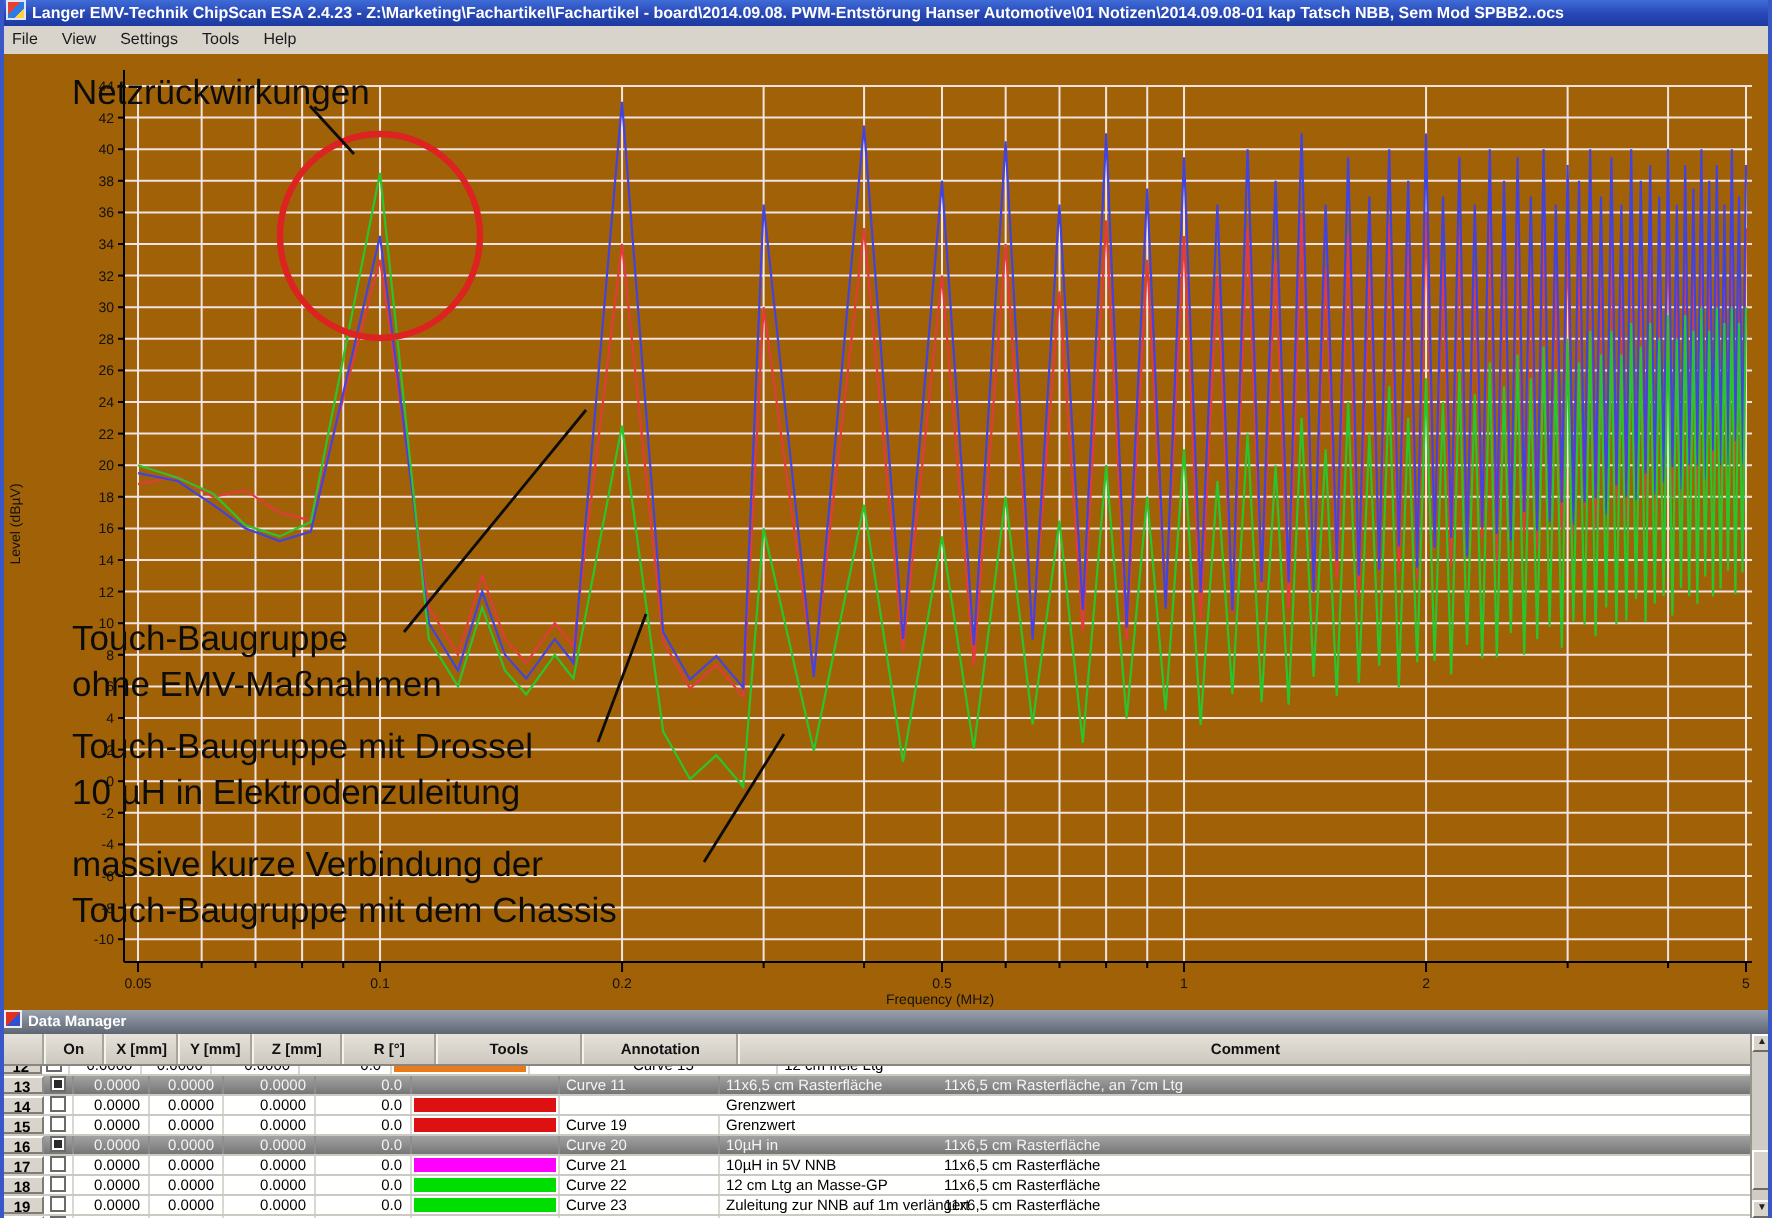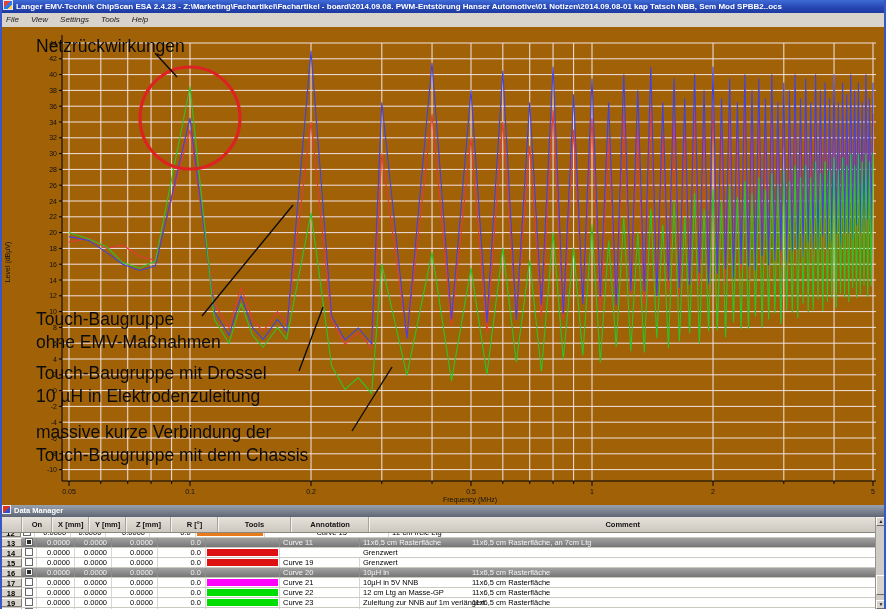--- a/index.html
+++ b/index.html
@@ -7,21 +7,21 @@
   .window{position:absolute;inset:0;}
   .edge{position:absolute;top:0;bottom:0;width:2px;background:#3a57c8;z-index:50;}
   .edge.left{left:0}.edge.right{right:0}
 
   .titlebar{position:absolute;left:0;top:0;width:886px;height:13px;
     background:linear-gradient(180deg,#3f6cd8 0%,#2747b4 55%,#1d3aa0 100%);
     color:#fff;font-size:8px;font-weight:bold;line-height:13px;white-space:nowrap;overflow:hidden;}
   .app-icon{display:inline-block;width:8px;height:8px;margin:0 3px 0 3px;vertical-align:-1px;
     background:linear-gradient(135deg,#e8412c 0 40%,#2c7ae8 40% 70%,#ffd23a 70% 100%);border:1px solid #dfe6ff;}
   .menubar{position:absolute;left:0;top:13px;width:886px;height:14px;background:#d8d4cc;
-    border-bottom:1px solid #b8b4ac;font-size:8px;color:#1a1a1a;line-height:14px;font-style:italic;}
+    border-bottom:1px solid #b8b4ac;font-size:8px;color:#1a1a1a;line-height:14px;}
   .menubar span{padding:0 6px;display:inline-block;}
 
   .plot-panel{position:absolute;left:0;top:27px;width:886px;height:478px;background:#a16207;}
   .plot-ann{position:absolute;color:#0c0c0c;font-size:17.5px;line-height:23px;white-space:pre;z-index:10;}
 
   .dm-titlebar{position:absolute;left:0;top:505px;width:886px;height:12px;
     background:linear-gradient(180deg,#9aa2b0,#5e6673);color:#fff;font-size:7.5px;font-weight:bold;line-height:12px;}
   .dm-icon{display:inline-block;width:7px;height:7px;margin:0 3px 0 2px;vertical-align:-1px;
     background:linear-gradient(135deg,#e03020 0 50%,#3050d0 50% 100%);border:1px solid #eee;}
 

